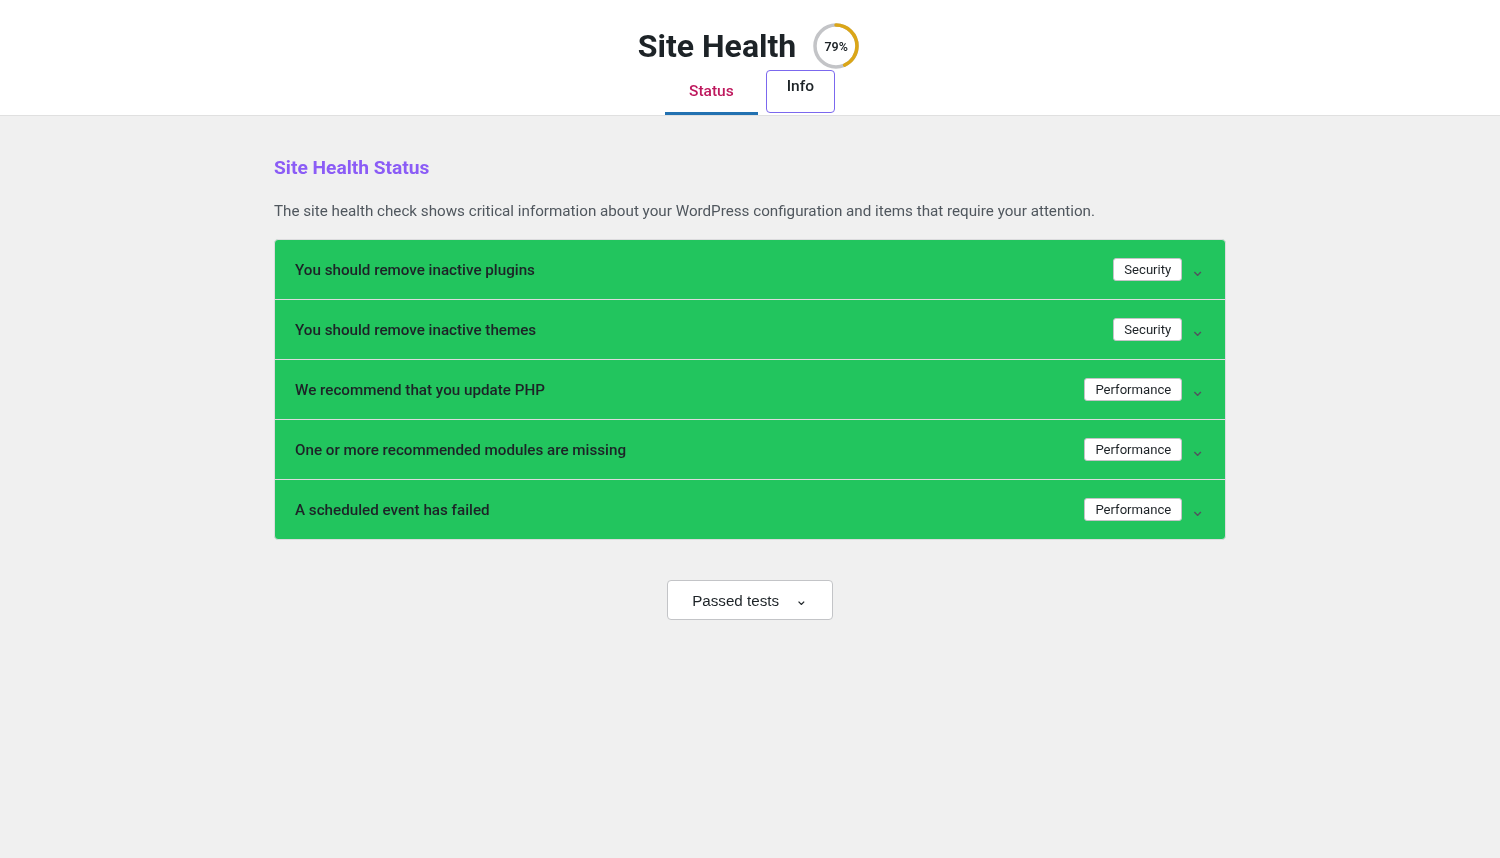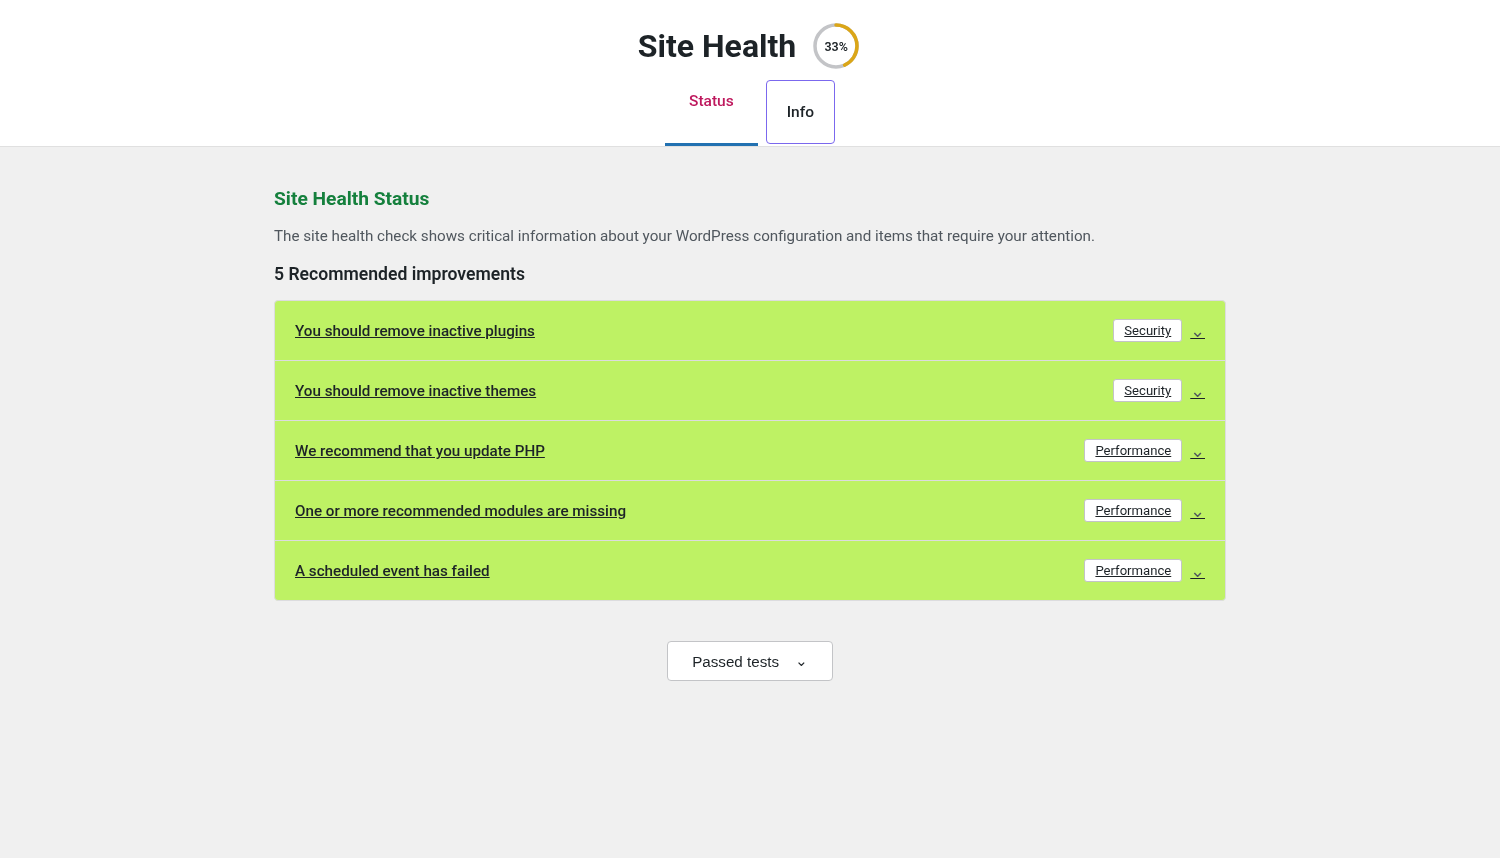--- a/index.html
+++ b/index.html
@@ -15,21 +15,21 @@
       padding: 20px 0 0 0;
       text-align: center;
       border-bottom: 1px solid #e0e0e0;
     }
 
     .header-title-row {
       display: flex;
       align-items: center;
       justify-content: center;
       gap: 14px;
-      margin-bottom: 10px;
+      margin-bottom: 0;
     }
 
     .page-title {
       font-size: 2rem;
       font-weight: 700;
       color: #1d2327;
     }
 
     .health-score-badge {
       width: 52px;
@@ -74,58 +74,57 @@
       color: #be185d;
       border-bottom: 3px solid #2271b1;
     }
 
     .tab.outlined {
       border: 1.5px solid #7b68ee;
       border-radius: 4px;
       color: #1d2327;
       margin-left: 8px;
       margin-bottom: 0;
-      padding: 22px 20px;
+      padding: 6px 20px;
       position: relative;
       top: -2px;
     }
 
     .main-content {
       max-width: 1000px;
       margin: 0 auto;
       padding: 40px 24px 60px;
     }
 
     .section-title {
       font-size: 1.2rem;
       font-weight: 700;
-      margin-bottom: 14px;
-      color: #15803d;
+      margin-bottom: 20px;
+      color: #8b5cf6;
     }
 
     .description {
       font-size: 0.95rem;
       color: #50575e;
       margin-bottom: 16px;
       line-height: 1.6;
     }
 
     .improvements-heading {
       font-size: 1.1rem;
       font-weight: 600;
       margin-bottom: 16px;
       color: #1d2327;
     }
 
     .issues-list {
-      background: #bef264;
+      background: #22c55e;
       border: 1px solid #dcdcde;
       border-radius: 4px;
       overflow: hidden;
-      text-decoration: underline;
     }
 
     .issue-row {
       display: flex;
       align-items: center;
       justify-content: space-between;
       padding: 18px 20px;
       border-bottom: 1px solid #dcdcde;
       cursor: pointer;
     }
@@ -184,33 +183,32 @@
   <div class="header-title-row">
     <h1 class="page-title">Site Health</h1>
     <div class="health-score-badge">
 
       <svg width="52" height="52" viewBox="0 0 52 52">
 
         <circle cx="26" cy="26" r="21" fill="none" stroke="#c3c4c7" stroke-width="3.5"></circle>
 
         <circle cx="26" cy="26" r="21" fill="none" stroke="#dba617" stroke-width="3.5" stroke-dasharray="89.7 131.9" stroke-dashoffset="33" stroke-linecap="round" transform="rotate(-90 26 26)"></circle>
       </svg>
-      <span class="health-score-text">33%</span>
+      <span class="health-score-text">79%</span>
     </div>
   </div>
   <div class="tabs">
     <a class="tab active">Status</a>
     <a class="tab outlined">Info</a>
   </div>
 </div>
 
 <div class="main-content">
   <h2 class="section-title">Site Health Status</h2>
   <p class="description">The site health check shows critical information about your WordPress configuration and items that require your attention.</p>
-  <h3 class="improvements-heading">5 Recommended improvements</h3>
 
   <div class="issues-list">
 
   <div class="issue-row">
       <span class="issue-label">You should remove inactive plugins</span>
       <div class="issue-right">
         <span class="tag">Security</span>
         <span class="chevron-icon">⌄</span>
       </div>
     </div>

